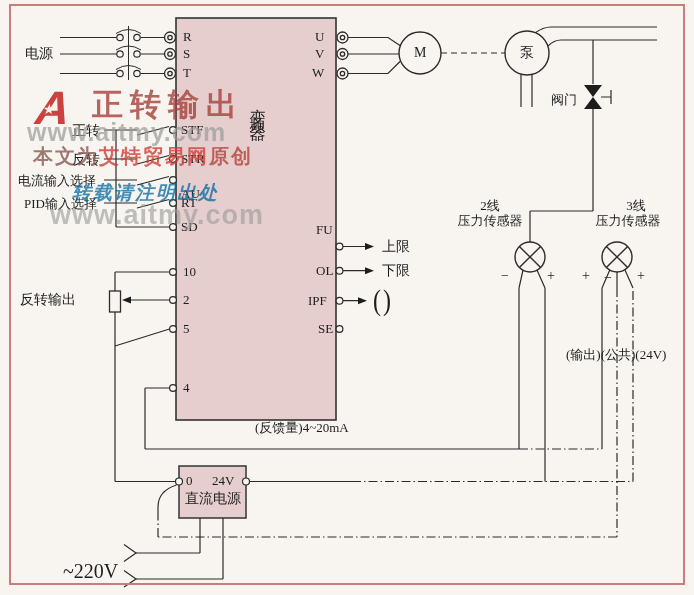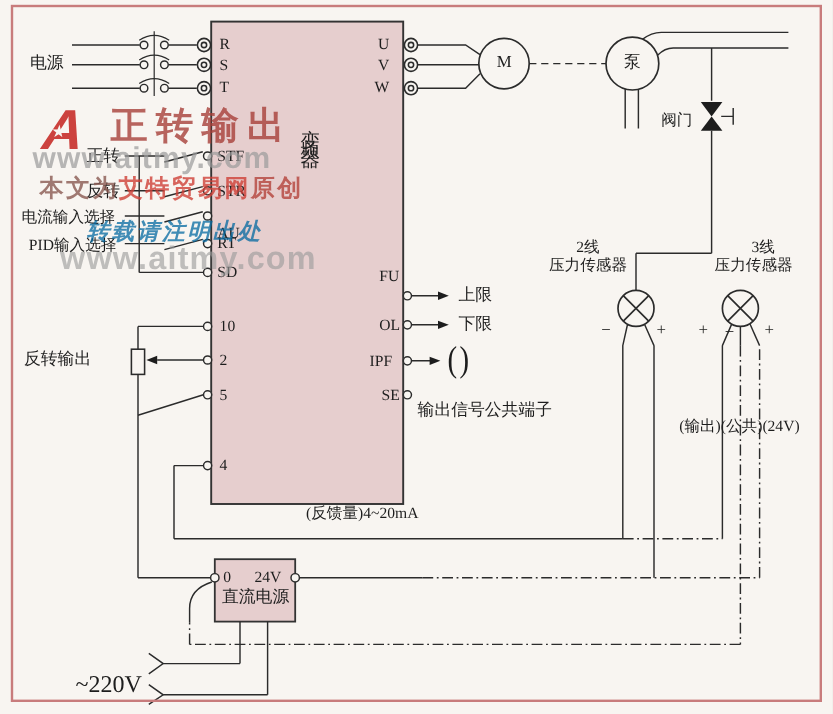--- a/index.html
+++ b/index.html
@@ -214,21 +214,20 @@
   <div class="lb" style="left:551px;top:93px">阀门</div>
 
   <div class="lb s14" style="left:382px;top:239px">上限</div>
   <div class="lb s14" style="left:382px;top:263px">下限</div>
 
   <div class="paren-group" style="left:372px;top:285px">
     <span class="paren">(</span>
     <span class="paren">)</span>
   </div>
 
-  <div class="lb s14" style="left:348px;top:335px">输出信号公共端子</div>
 
   <div class="lb ctr" style="left:454px;top:199px;width:72px">2线</div>
   <div class="lb ctr" style="left:454px;top:214px;width:72px">压力传感器</div>
   <div class="lb ctr" style="left:600px;top:199px;width:72px">3线</div>
   <div class="lb ctr" style="left:592px;top:214px;width:72px">压力传感器</div>
 
   <div class="lb s14" style="left:501px;top:268px">−</div>
   <div class="lb s14" style="left:547px;top:268px">+</div>
   <div class="lb s14" style="left:582px;top:268px">+</div>
   <div class="lb s14" style="left:604px;top:270px">−</div>

